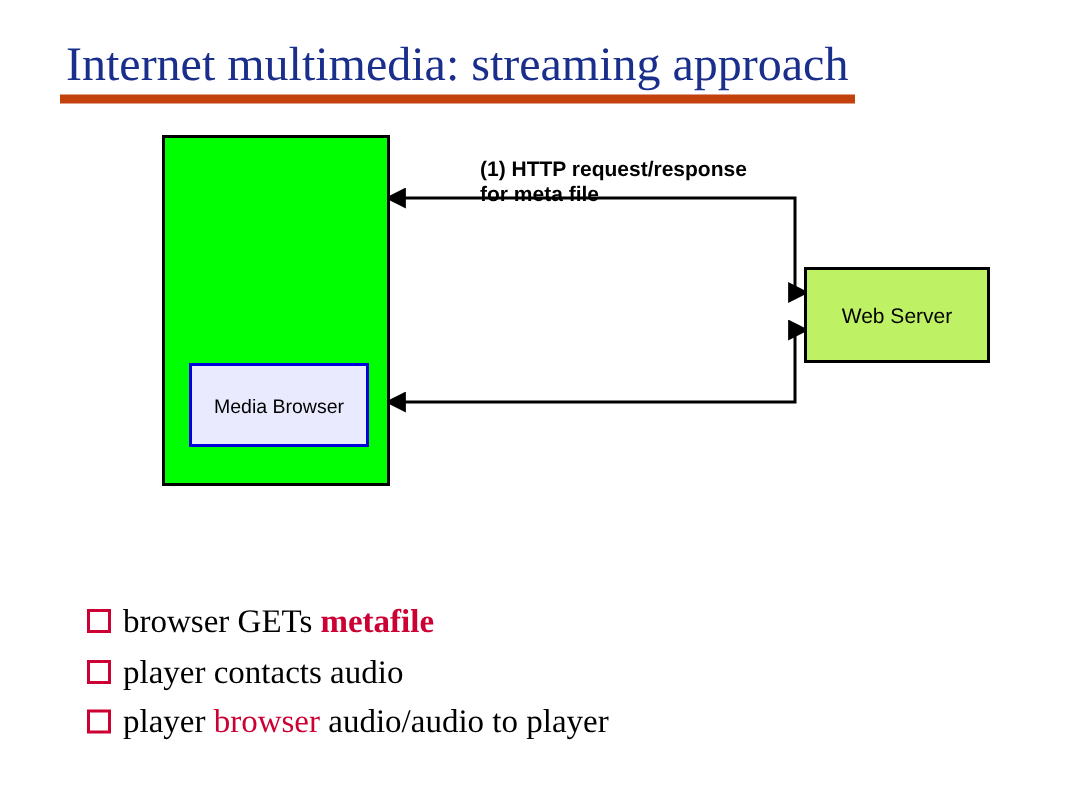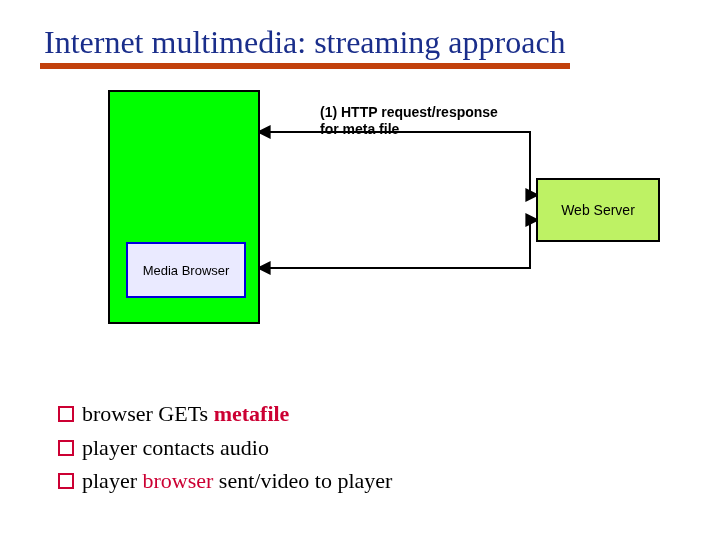--- a/index.html
+++ b/index.html
@@ -98,16 +98,16 @@
 
 <div class="bullets">
   <ul>
     <li>
       <span>browser GETs </span><span class="kw-meta">metafile</span><span></span>
     </li>
     <li>
       <span>player contacts audio</span>
     </li>
     <li>
-      <span>player </span><span class="kw-stream">browser</span><span> sent/video to player</span>
+      <span>player </span><span class="kw-stream">browser</span><span> audio/audio to player</span>
     </li>
   </ul>
 </div>
 
 </body></html>

